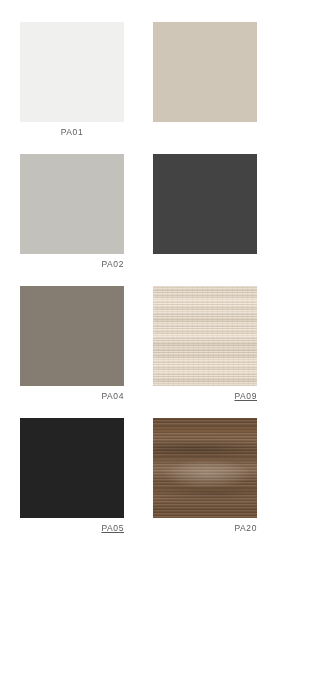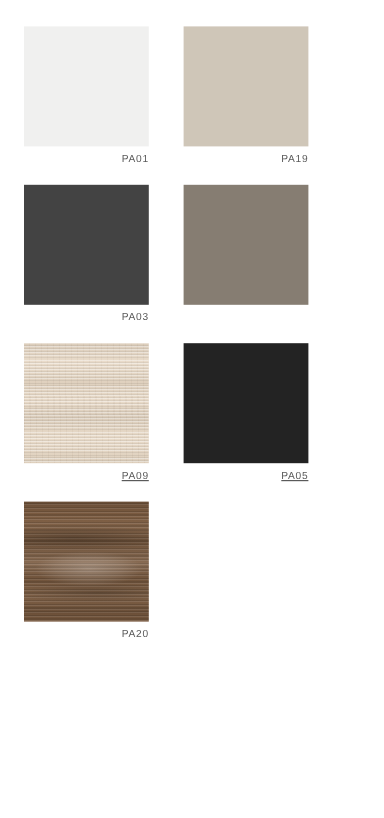--- a/index.html
+++ b/index.html
@@ -199,38 +199,41 @@
     pointer-events: none;
   }
 </style>
 </head>
 <body style="background: rgb(255, 255, 255);">
 
 <div class="palette-grid">
 
   <div class="swatch-cell">
     <div class="swatch-chip finish-solid" style="background-color: rgb(240, 240, 239);"></div>
-    <div class="swatch-label" style="color: rgb(90, 90, 90);">PA01</div>
+    <div class="swatch-label" style="color: rgb(90, 90, 90); text-align: center;">PA01</div>
   </div>
 
 
   <div class="swatch-cell">
     <div class="swatch-chip finish-solid" style="background-color: rgb(207, 198, 184);"></div>
-    <div class="swatch-label" style="color: rgb(90, 90, 90);">PA19</div>
-  </div>
-
-
+  </div>
+
+
+  <div class="swatch-cell">
+    <div class="swatch-chip finish-solid" style="background-color: rgb(194, 193, 188);"></div>
+    <div class="swatch-label" style="color: rgb(90, 90, 90);">PA02</div>
+  </div>
 
   <div class="swatch-cell">
     <div class="swatch-chip finish-solid" style="background-color: rgb(67, 67, 67);"></div>
-    <div class="swatch-label" style="color: rgb(90, 90, 90);">PA03</div>
   </div>
 
   <div class="swatch-cell">
     <div class="swatch-chip finish-solid" style="background-color: rgb(134, 125, 114);"></div>
+    <div class="swatch-label" style="color: rgb(90, 90, 90);">PA04</div>
   </div>
 
   <div class="swatch-cell">
     <div class="swatch-chip finish-wood-pale" style="background-color: rgb(230, 214, 194);"></div>
     <div class="swatch-label" style="color: rgb(90, 90, 90); text-decoration: underline;">PA09</div>
   </div>
 
   <div class="swatch-cell">
     <div class="swatch-chip finish-solid" style="background-color: rgb(35, 35, 35);"></div>
     <div class="swatch-label" style="color: rgb(90, 90, 90); text-decoration: underline;">PA05</div>

